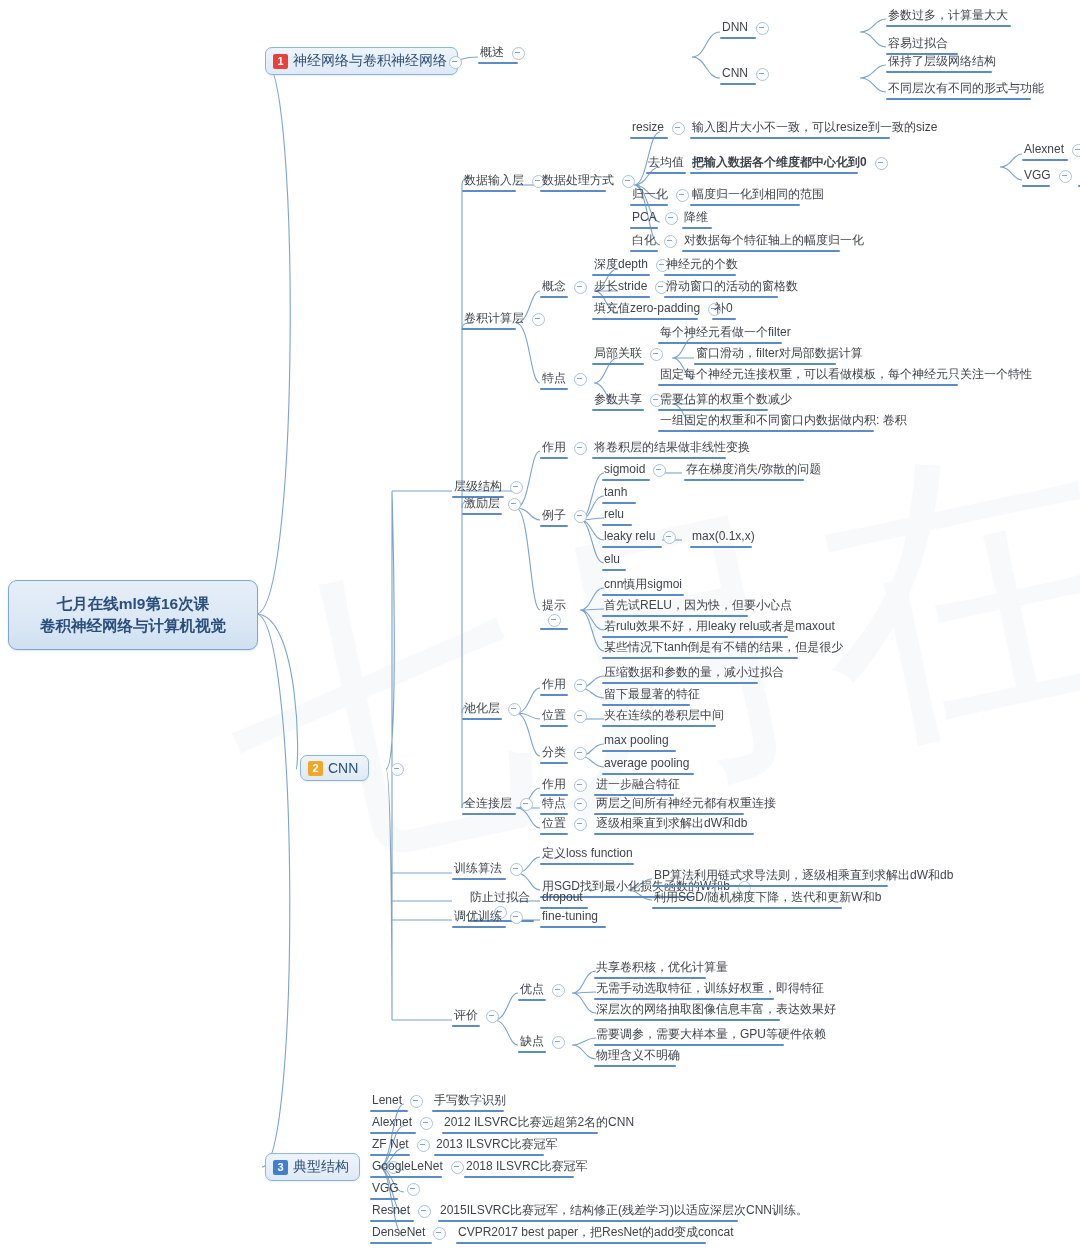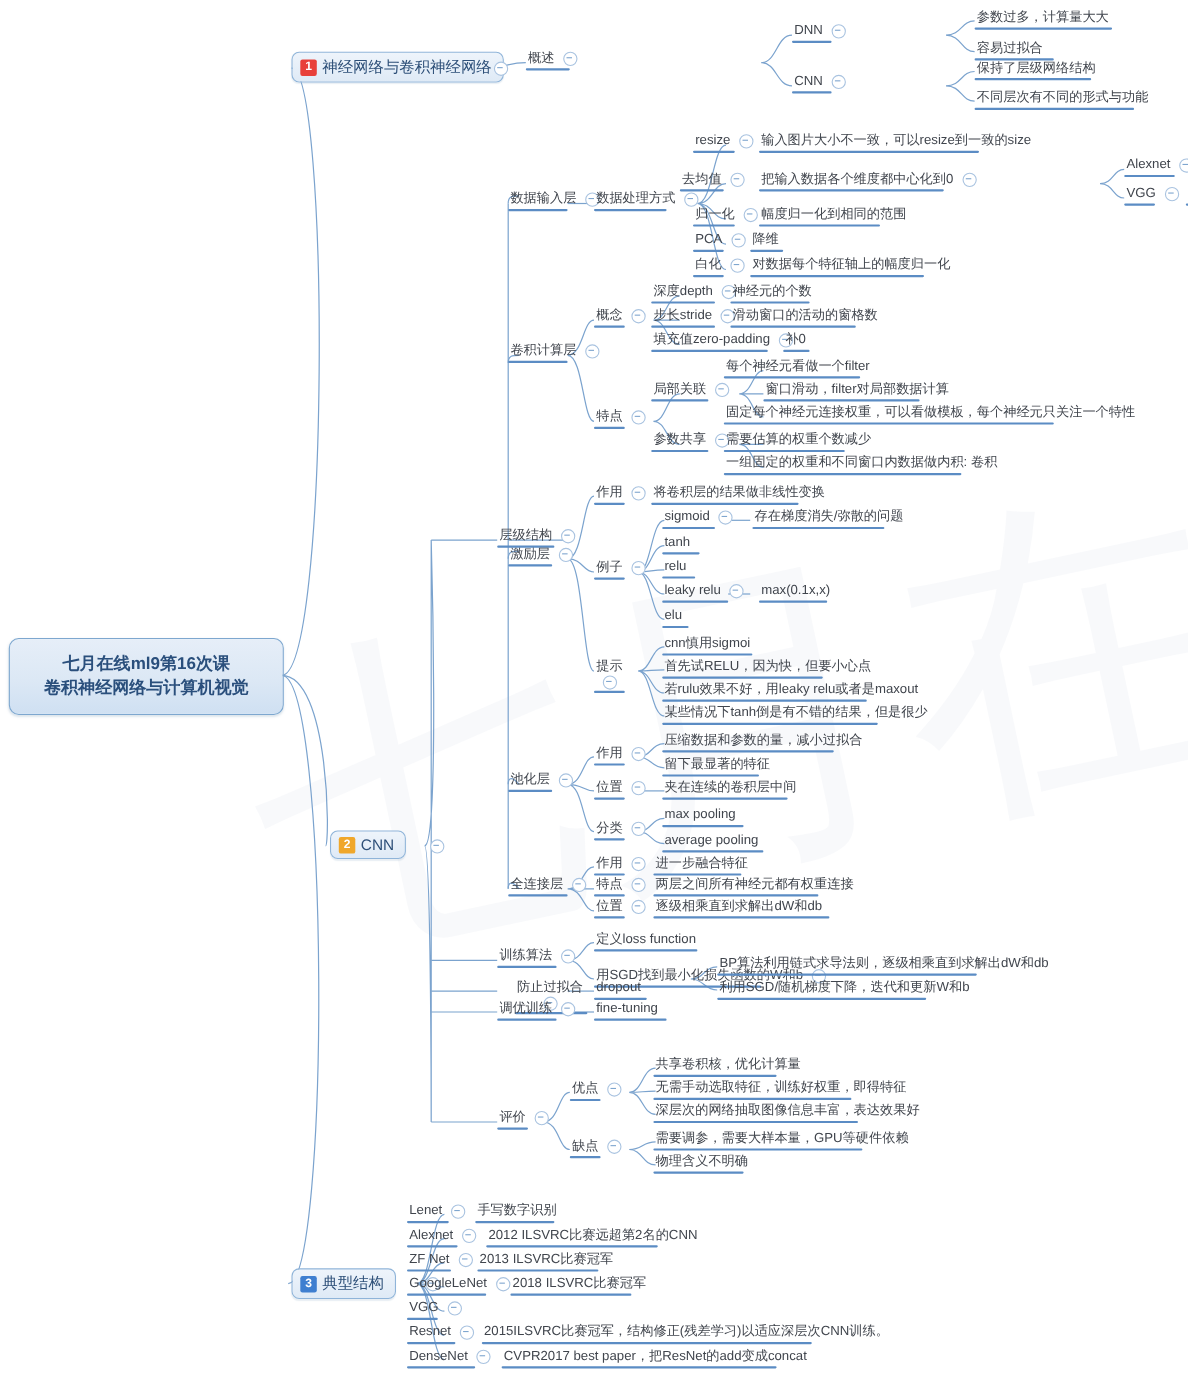--- a/index.html
+++ b/index.html
@@ -208,26 +208,26 @@
   <div class="node" style="left:630px;top:120px;">
     <span class="txt">resize</span>
     <span class="ul" style="width:38px;"></span>
     <span class="toggle"></span>
   </div>
   <div class="node" style="left:690px;top:120px;">
     <span class="txt">输入图片大小不一致，可以resize到一致的size</span>
     <span class="ul" style="width:200px;"></span>
   </div>
 
-  <div class="node" style="left:618px;top:155px;">
+  <div class="node" style="left:646px;top:155px;">
     <span class="txt">去均值</span>
     <span class="ul" style="width:40px;"></span>
     <span class="toggle"></span>
   </div>
-  <div class="node" style="left:690px;top:155px;">
+  <div class="node" style="left:690px;top:155px;font-weight:bold;">
     <span class="txt">把输入数据各个维度都中心化到0</span>
     <span class="ul" style="width:168px;"></span>
     <span class="toggle"></span>
   </div>
   <div class="node" style="left:1022px;top:142px;">
     <span class="txt">Alexnet</span>
     <span class="ul" style="width:46px;"></span>
     <span class="toggle"></span>
   </div>
 

